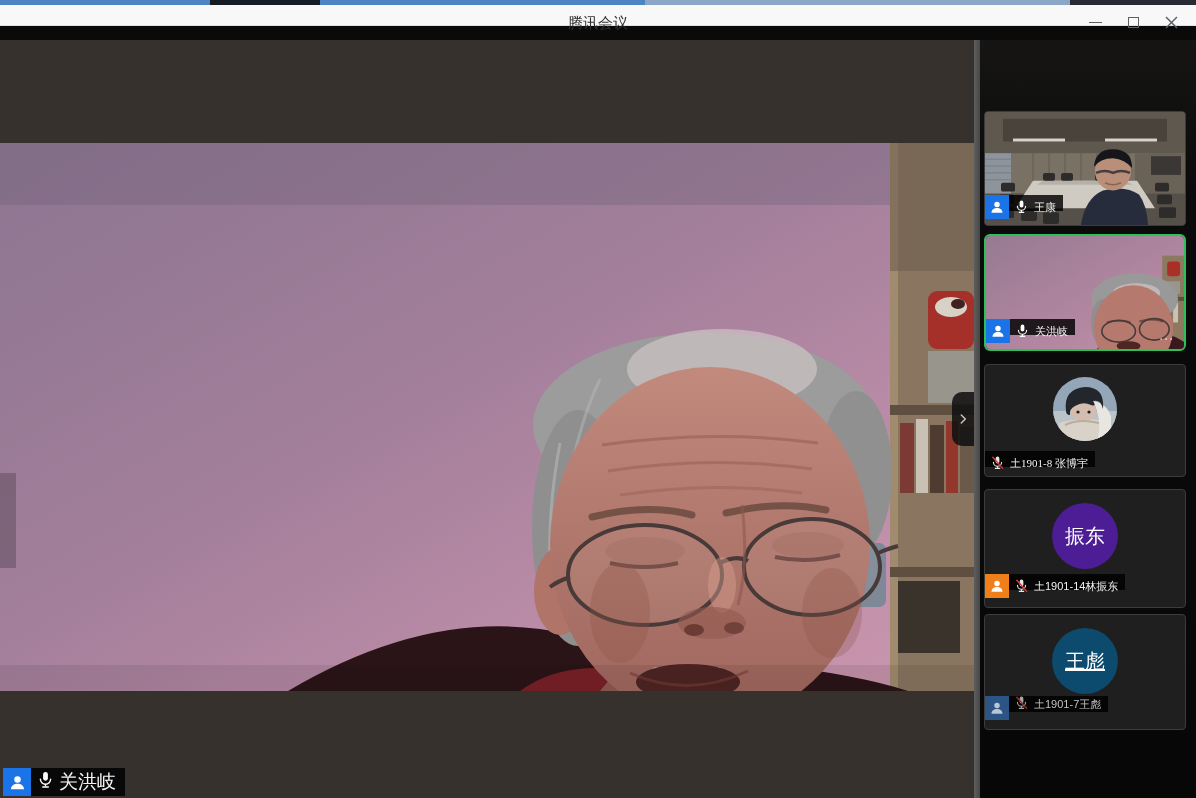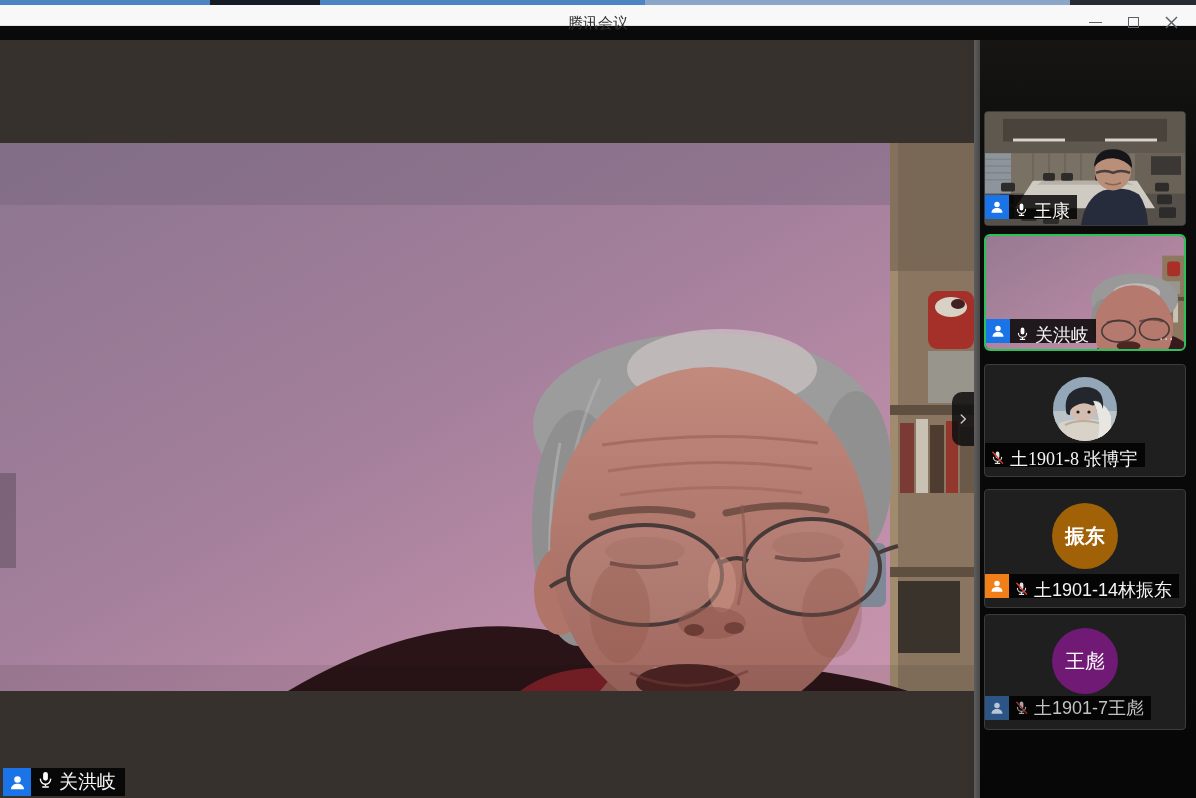--- a/index.html
+++ b/index.html
@@ -55,36 +55,36 @@
   .tile svg.fill { position:absolute; inset:0; width:100%; height:100%; }
   .tile-1 { top:71px;  height:115px; }
   .tile-2 { top:194px; height:117px; border:2px solid #2bc158; border-radius:6px; }
   .tile-3 { top:324px; height:113px;font-family:Liberation Serif, serif; }
   .tile-4 { top:449px; height:119px; }
   .tile-5 { top:574px; height:116px; }
 
   .tile .nameplate { left:0; bottom:6px; }
   .tile .badge { width:24px; height:24px; }
   .tile .badge svg { width:16px; height:16px; }
-  .tile .plate-box { height:24px; padding:8px 7px 0 5px; font-size:18px; gap:5px; white-space:nowrap; }
+  .tile .plate-box { height:16px; padding:8px 7px 0 5px; font-size:11px; gap:5px; white-space:nowrap; }
   .tile .mic svg { width:15px; height:15px; }
   .badge.blue   { background:#1a74e8; }
   .badge.orange { background:#f07f1a; }
   .badge.steel  { background:#2c5586; }
   .tile-3 .nameplate, .tile-4 .nameplate, .tile-5 .nameplate { bottom:9px; }
   .tile-5 .plate-box { color:#c3c3c3;align-items:flex-end; }
 
   .avatar-circle { position:absolute; left:50%; transform:translateX(-50%); top:13px; width:66px; height:66px;
                    border-radius:50%; display:flex; align-items:center; justify-content:center;
                    color:#fff; font-size:20px; }
   .avatar-img { position:absolute; left:50%; transform:translateX(-50%); top:12px; width:64px; height:64px;
                 border-radius:50%; overflow:hidden; }
   .avatar-img svg { display:block; width:100%; height:100%; }
-  .av-blue-1 { background:#a16207;font-weight:bold; }
-  .av-blue-2 { background:#701a75; }
+  .av-blue-1 { background:#4c1d95; }
+  .av-blue-2 { background:#0c4a6e;text-decoration:underline; }
 
   .more-dots { position:absolute; right:9px; bottom:1px; color:#e6e6e6; font-size:15px;
                letter-spacing:1.5px; opacity:.75; z-index:4; }
 </style>
 </head>
 <body>
 
 <div class="window">
 
   <div class="top-strip">

